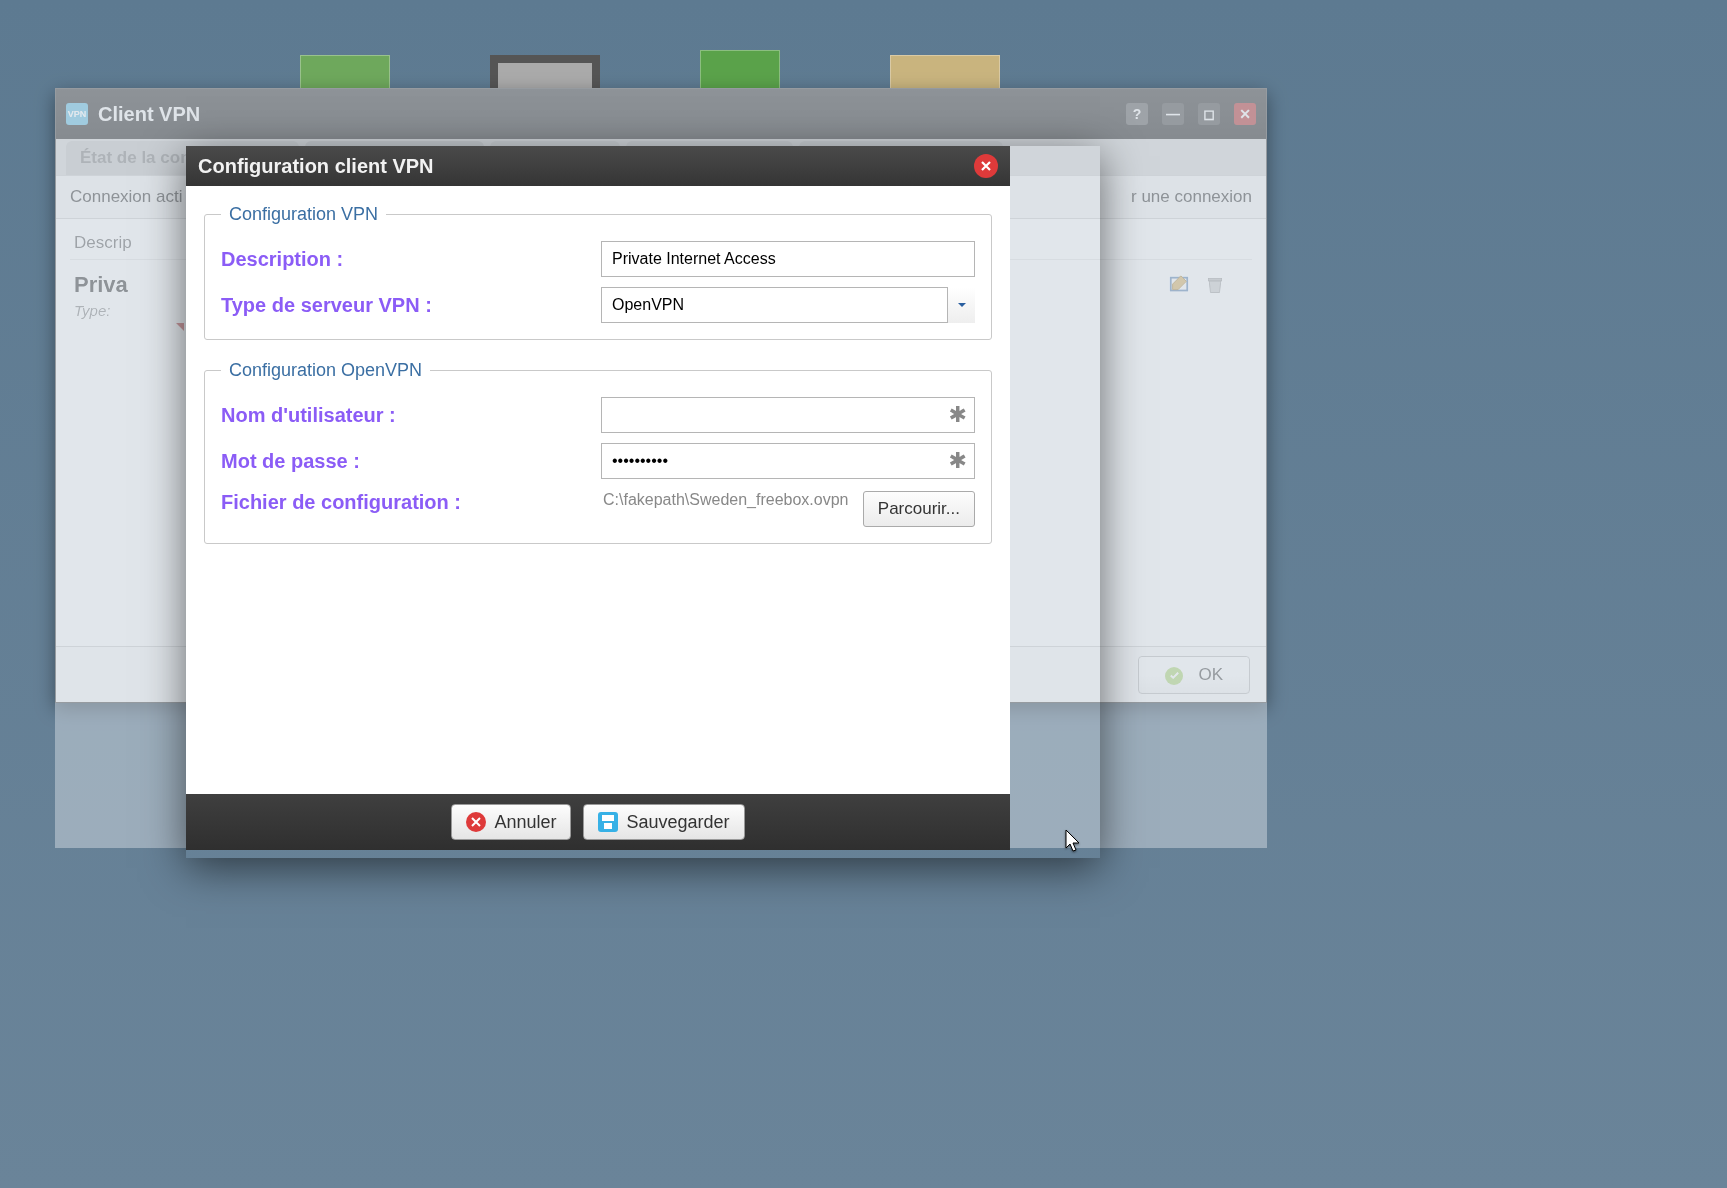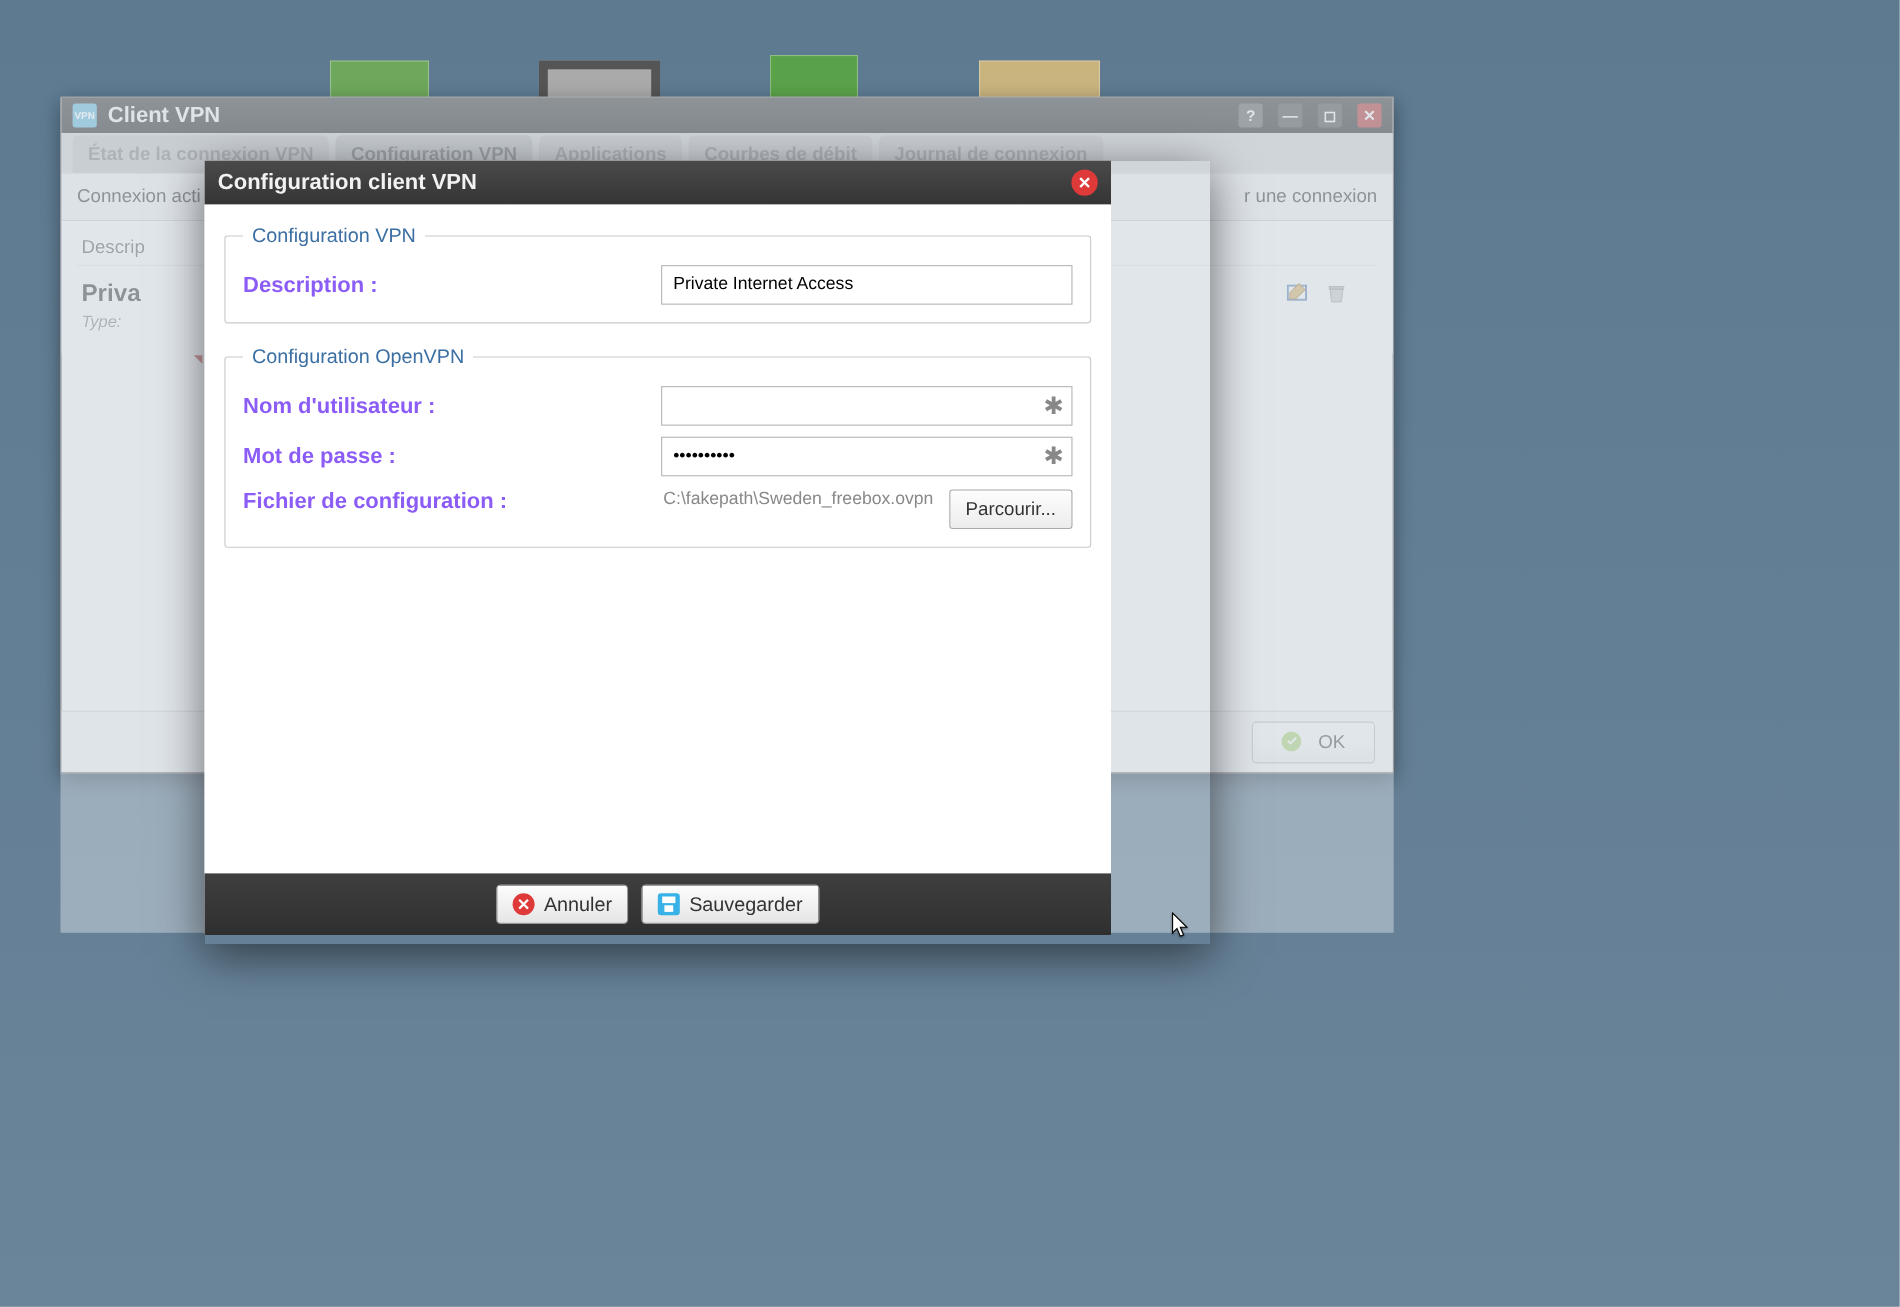--- a/index.html
+++ b/index.html
@@ -23,21 +23,21 @@
 .overlay-parent { position: absolute; inset:0; background: rgba(120,140,155,0.0); }
 
 
 .parent-window {
   position: absolute; left: 55px; top: 88px; width: 1212px; height: 615px;
   background: #fff; border: 1px solid #555;
   box-shadow: 0 6px 18px rgba(0,0,0,0.4);
   filter: saturate(0.7) brightness(1.05);
 }
 .parent-titlebar {
-  height: 32px; background: linear-gradient(#444, #333);
+  height: 50px; background: linear-gradient(#444, #333);
   display: flex; align-items: center; gap: 10px; padding: 0 10px;
 }
 .app-icon-box {
   width: 22px; height: 22px; background: #4ec0ee; border-radius: 3px;
   display:flex;align-items:center;justify-content:center;color:#fff;font-size:9px;font-weight:bold;
 }
 .parent-title { color:#eee; font-size: 20px; font-weight: bold; }
 .titlebar-spacer { flex: 1; }
 .win-btn {
   width: 22px; height: 22px; background:#555; color:#eee; border-radius:3px;
@@ -84,21 +84,21 @@
   border-left:8px solid transparent;border-top:8px solid #d44;}
 
 .parent-footer {
   position:absolute; bottom:0; left:0; right:0; height:56px;
   background:#eee; border-top:1px solid #ccc;
   display:flex;align-items:center;justify-content:flex-end;padding:0 16px;
 }
 .ok-btn {
   padding: 8px 26px; border:1px solid #bbb; border-radius:4px;
   background:linear-gradient(#fdfdfd,#e8e8e8); font-size:17px; color:#555;
-  display:flex;align-items:flex-start;gap:15px; cursor:pointer;
+  display:flex;align-items:flex-end;gap:15px; cursor:pointer;
 }
 .ok-dot{width:18px;height:18px;border-radius:50%;background:#a4d65e;display:flex;align-items:center;justify-content:center;}
 .ok-dot svg{width:11px;height:11px;}
 
 
 .dim-overlay {
   position:absolute; left:55px; top:88px; width:1212px; height:760px;
   background: rgba(200,210,218,0.55);
   pointer-events:none;
 }
@@ -274,20 +274,31 @@
       <fieldset class="group">
         <legend>Configuration VPN</legend>
 
         <div class="form-row">
           <div class="form-label">Description :</div>
           <div class="form-control">
             <input type="text" class="txt-input" value="Private Internet Access" style="">
           </div>
         </div>
 
+        <div class="form-row">
+          <div class="form-label">Type de serveur VPN :</div>
+          <div class="form-control sel-wrap">
+            <input type="text" readonly="" class="sel-input" value="OpenVPN" style="">
+            <div class="sel-caret">
+              <svg viewBox="0 0 12 12">
+                  <path d="M2 4l4 4 4-4z"></path>
+                </svg>
+            </div>
+          </div>
+        </div>
       </fieldset>
 
       <fieldset class="group">
         <legend>Configuration OpenVPN</legend>
 
         <div class="form-row">
           <div class="form-label">Nom d'utilisateur :</div>
           <div class="form-control">
             <input type="text" class="txt-input has-aster blur-val" value="" style="">
             <span class="asterisk">✱</span>

